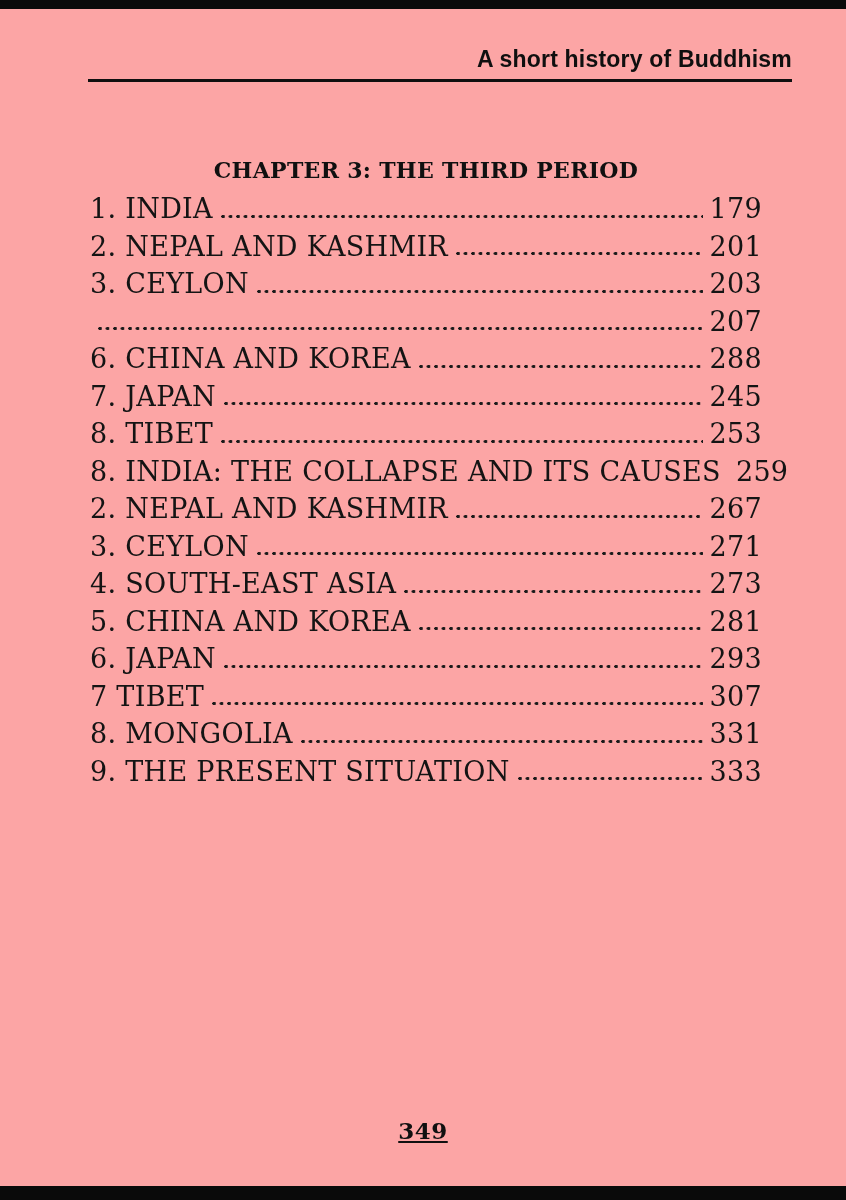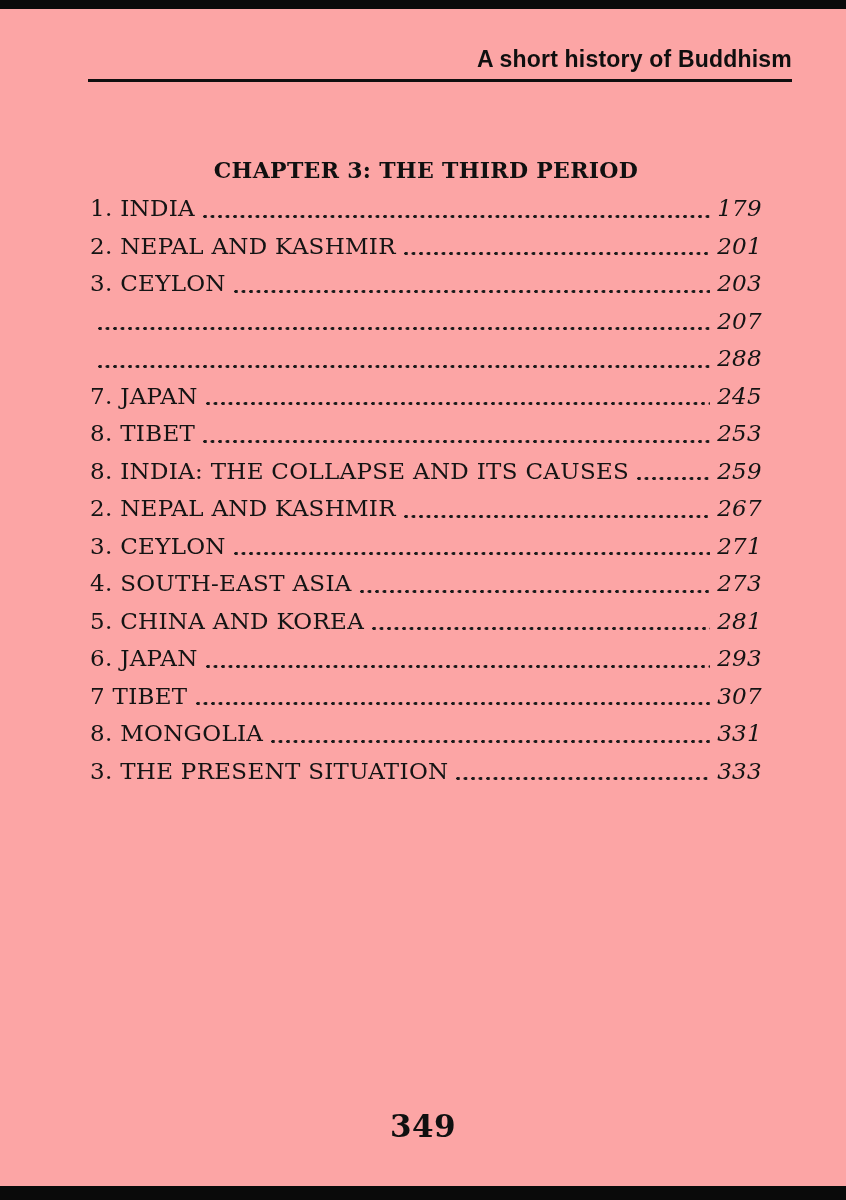--- a/index.html
+++ b/index.html
@@ -60,51 +60,51 @@
     margin-top: 26px;
     color: #101010;
   }
   .chapter-heading:first-child {
     margin-top: 0;
   }
   .toc-row {
     display: flex;
     align-items: baseline;
     height: 37.5px;
-    font-size: 23px;
+    font-size: 27px;
     letter-spacing: 0.3px;
     line-height: 37.5px;
     color: #141414;
   }
   .toc-label {
     white-space: nowrap;
   }
   .toc-leader {
     flex: 1;
     align-self: flex-end;
     height: 5px;
     margin: 0 7px 9px 8px;
     background-image: radial-gradient(circle at 2px 2.5px, #1a1a1a 1.55px, transparent 1.95px);
     background-size: 7.5px 5px;
     background-repeat: repeat-x;
   }
   .toc-page {
     white-space: nowrap;
-    font-style: italic;
   }
   footer .page-number {
     position: absolute;
     bottom: 56px;
     left: 0;
     width: 100%;
     text-align: center;
     font-weight: bold;
-    font-size: 31px;
+    font-size: 23px;
     letter-spacing: 0.5px;
     color: #101010;
+    text-decoration: underline;
   }
 </style>
 </head>
 <body>
 
 <div class="page">
   <div class="scan-bar-top"></div>
 
   <header>
     <div class="header-title">A short history of Buddhism</div>
@@ -126,20 +126,21 @@
       <div class="toc-row">
         <span class="toc-label">3. CEYLON</span>
         <span class="toc-leader"></span>
         <span class="toc-page">203</span>
       </div>
       <div class="toc-row">
         <span class="toc-leader"></span>
         <span class="toc-page">207</span>
       </div>
       <div class="toc-row">
+        <span class="toc-label">6. CHINA AND KOREA</span>
         <span class="toc-leader"></span>
         <span class="toc-page">288</span>
       </div>
       <div class="toc-row">
         <span class="toc-label">7. JAPAN</span>
         <span class="toc-leader"></span>
         <span class="toc-page">245</span>
       </div>
       <div class="toc-row">
         <span class="toc-label">8. TIBET</span>
@@ -180,21 +181,21 @@
         <span class="toc-label">7 TIBET</span>
         <span class="toc-leader"></span>
         <span class="toc-page">307</span>
       </div>
       <div class="toc-row">
         <span class="toc-label">8. MONGOLIA</span>
         <span class="toc-leader"></span>
         <span class="toc-page">331</span>
       </div>
       <div class="toc-row">
-        <span class="toc-label">3. THE PRESENT SITUATION</span>
+        <span class="toc-label">9. THE PRESENT SITUATION</span>
         <span class="toc-leader"></span>
         <span class="toc-page">333</span>
       </div>
     </main>
 
   <footer>
     <div class="page-number">349</div>
   </footer>
 
   <div class="scan-bar-bottom"></div>

